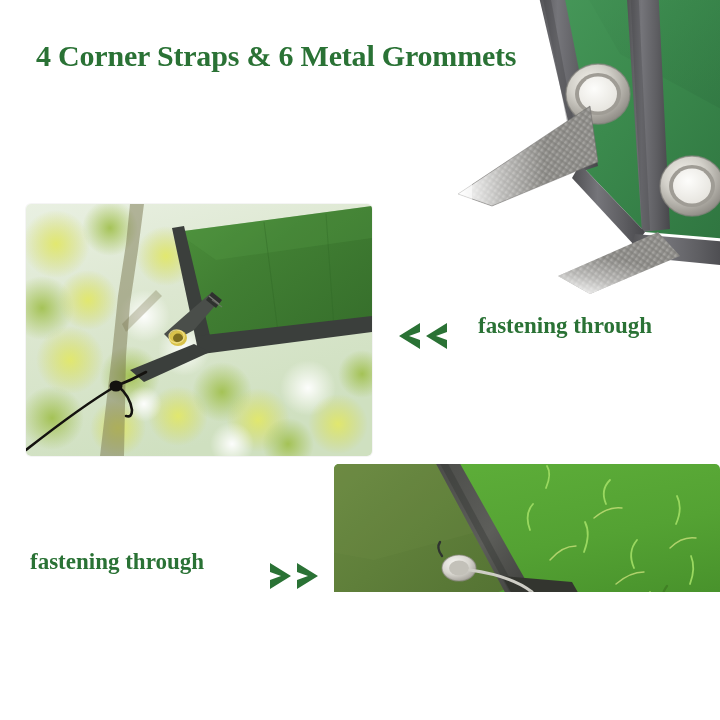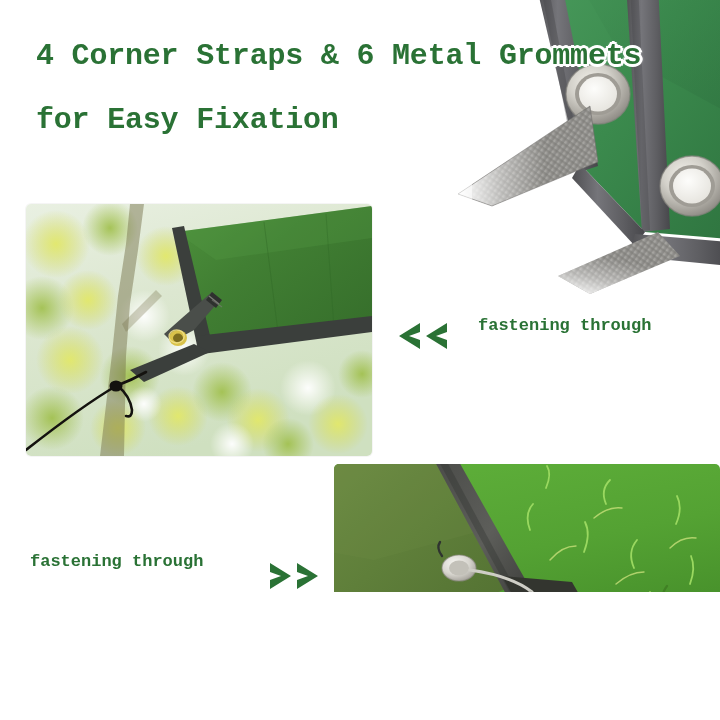--- a/index.html
+++ b/index.html
@@ -6,21 +6,21 @@
     margin: 0;
     padding: 0;
     background: #ffffff;
   }
   #canvas {
     position: relative;
     width: 720px;
     height: 592px;
     background: #ffffff;
     overflow: hidden;
-    font-family: Liberation Mono, monospace;
+    font-family: Liberation Serif, serif;
   }
 
   
   .headline {
     position: absolute;
     left: 36px;
     top: 32px;
     width: 640px;
     z-index: 40;
     pointer-events: none;
@@ -75,21 +75,21 @@
     overflow: hidden;
     z-index: 12;
   }
 
   .ph-svg { display: block; width: 100%; height: 100%; }
 
   
   .caption {
     position: absolute;
     color: #2a7235;
-    font-size: 17px;
+    font-size: 23px;
     font-weight: bold;
     line-height: 31px;
     z-index: 30;
   }
   .caption-right { left: 478px; top: 310px; width: 240px; }
   .caption-left  { left: 30px;  top: 546px; width: 250px; }
 
   .arrows {
     position: absolute;
     z-index: 30;
@@ -194,21 +194,20 @@
         <path d="M228 238 L250 262 L160 300 L128 282 Z" fill="url(#fadeStrapB)"></path>
       </g>
 
       <rect x="0" y="0" width="26" height="300" fill="#ffffff"></rect>
       <rect x="22" y="0" width="20" height="300" fill="#ffffff" opacity="0.55"></rect>
     </svg>
   </div>
 
   <div class="headline">
     <div class="headline-line l1">4 Corner Straps &amp; 6 Metal Grommets</div>
-    <div class="headline-line l2">for Easy Fixation</div>
   </div>
 
   <div class="photo-left">
     <svg class="ph-svg" viewBox="0 0 346 252" preserveAspectRatio="none">
       <defs>
         <linearGradient id="skyBg" x1="0" y1="0" x2="0.4" y2="1">
           <stop offset="0%" stop-color="#e9f0e2"></stop>
           <stop offset="45%" stop-color="#dce7d0"></stop>
           <stop offset="100%" stop-color="#cfe0c0"></stop>
         </linearGradient>

